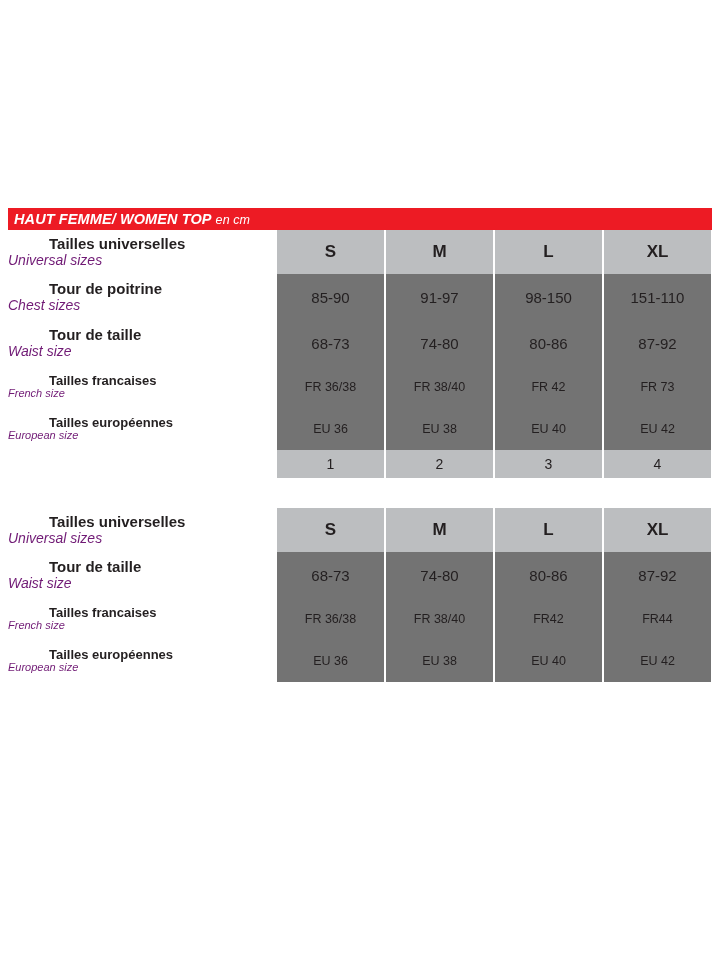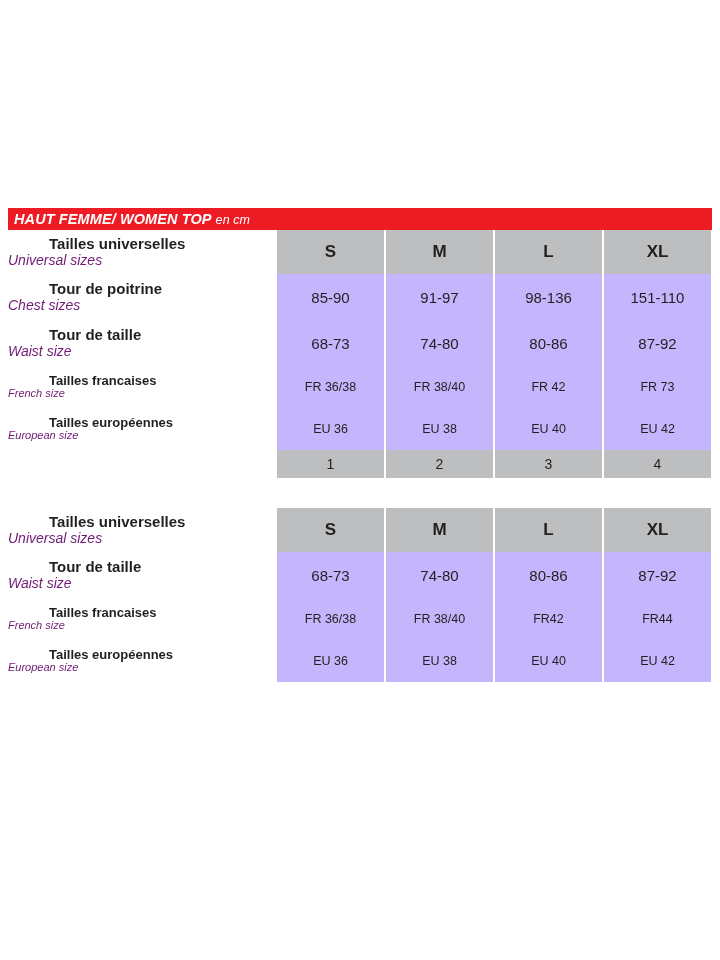--- a/index.html
+++ b/index.html
@@ -82,21 +82,21 @@
   .label-en {
     display: block;
     font-style: italic;
     font-size: 14px;
     color: #701a75;
   }
   .label-small .label-fr { font-size: 13px; }
   .label-small .label-en { font-size: 11px; }
 
   .val-cell {
-    background: #c4b5fd;
+    background: #737373;
     text-align: center;
     font-size: 15px;
     color: #231f20;
     border-left: 2px solid #ffffff;
     border-right: 2px solid #ffffff;
   }
   .val-cell.small { font-size: 12.5px; }
 
   .hdr-cell {
     background: #bcbec0;
@@ -151,21 +151,21 @@
           <td class="hdr-cell">XL</td>
         </tr>
 
         <tr class="r-big">
           <td class="label-cell">
             <span class="label-fr">Tour de poitrine</span>
             <span class="label-en">Chest sizes</span>
           </td>
           <td class="val-cell">85-90</td>
           <td class="val-cell">91-97</td>
-          <td class="val-cell">98-136</td>
+          <td class="val-cell">98-150</td>
           <td class="val-cell">151-110</td>
         </tr>
 
         <tr class="r-big">
           <td class="label-cell">
             <span class="label-fr">Tour de taille</span>
             <span class="label-en">Waist  size</span>
           </td>
           <td class="val-cell">68-73</td>
           <td class="val-cell">74-80</td>

